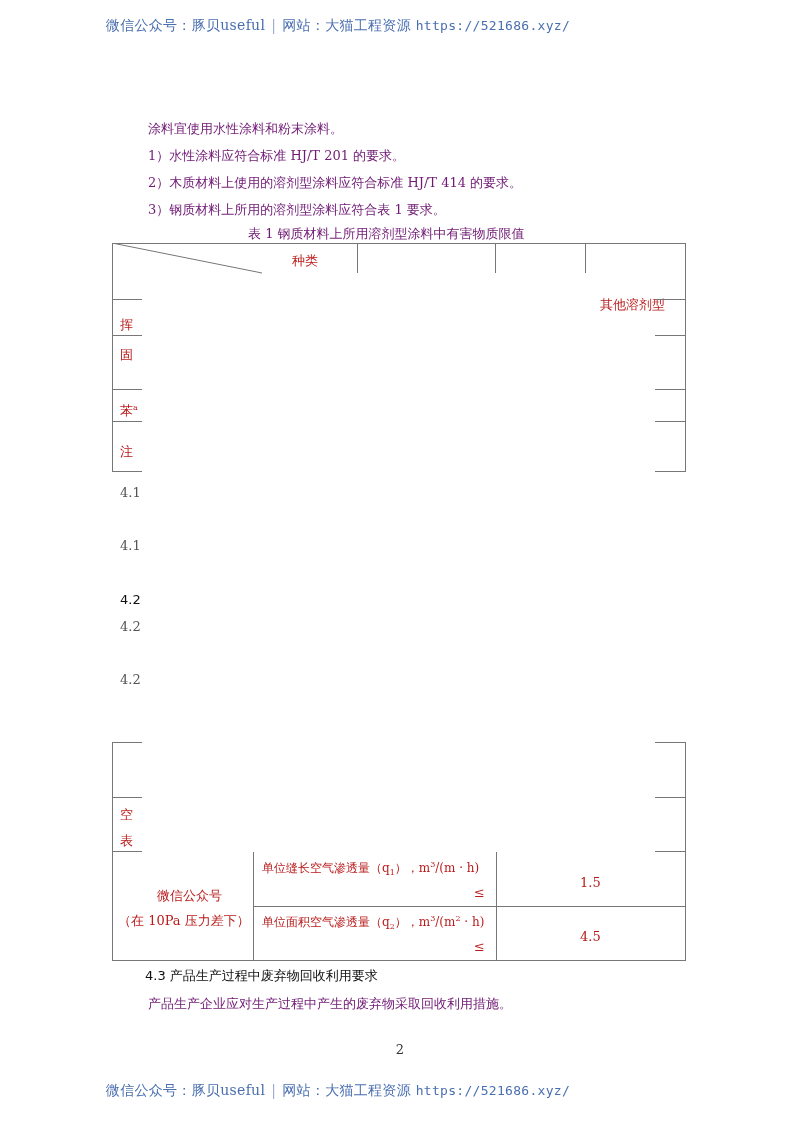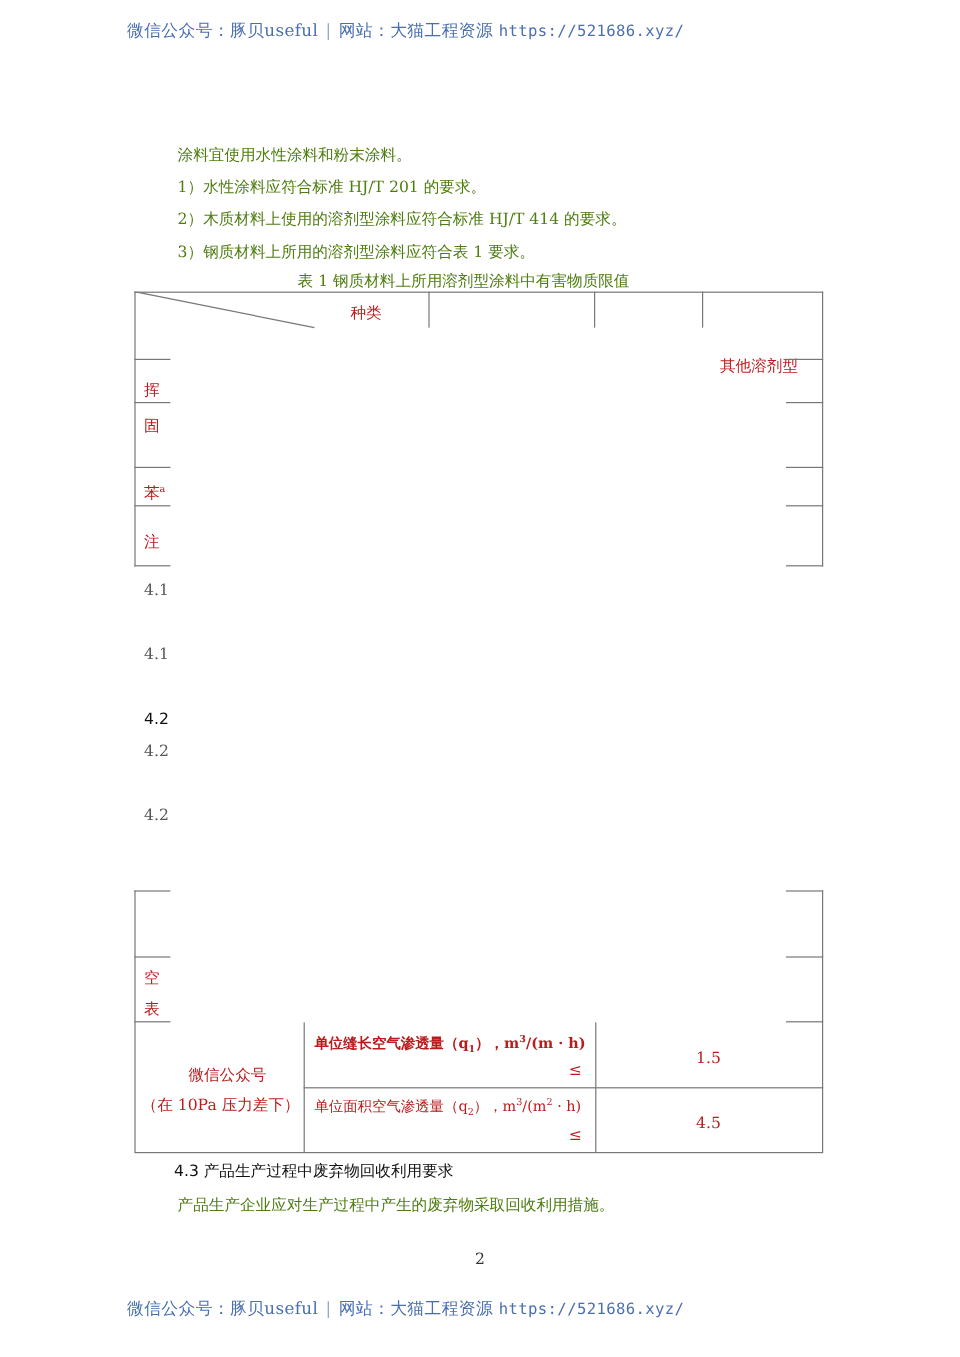--- a/index.html
+++ b/index.html
@@ -3,21 +3,21 @@
   <meta charset="utf-8">
   <style>
     html, body { margin: 0; padding: 0; background: #ffffff; }
     body { width: 800px; height: 1131px; position: relative; overflow: hidden;
            font-family: "DejaVu Serif", "Liberation Serif", serif; color: #222; }
     .abs { position: absolute; }
     .wm { position: absolute; left: 0; width: 676px; text-align: center; font-size: 14px;
           color: #4a6fb0; letter-spacing: 0.3px; white-space: nowrap; }
     .wm .sep { color: #9aa9c9; margin: 0 6px; }
     .wm .mono { font-family: "DejaVu Sans Mono", "Liberation Mono", monospace; font-size: 13px; }
-    .para { position: absolute; font-size: 13px; color: #4d7c0f; white-space: nowrap; }
+    .para { position: absolute; font-size: 13px; color: #701a75; white-space: nowrap; }
     .hd { position: absolute; font-size: 13px; font-family: "DejaVu Sans", "Liberation Sans", sans-serif;
           color: #111; white-space: nowrap; }
     .num { position: absolute; font-size: 13px; color: #555; font-family: "DejaVu Serif", serif; text-align: center; }
     .line { position: absolute; background: #777; }
     .cell-text { position: absolute; font-size: 13px; color: #b91c1c; white-space: nowrap; }
     sup, sub { font-size: 8px; }
   </style>
 </head>
 <body>
 
@@ -84,21 +84,21 @@
   <div class="cell-text" style="left:120px; top:832px;">表</div>
 
   <div class="line" style="left:253px; top:852px; width:1px; height:108px;"></div>
   <div class="line" style="left:496px; top:852px; width:1px; height:108px;"></div>
   <div class="line" style="left:253px; top:906px; width:433px; height:1px;"></div>
   <div class="line" style="left:112px; top:960px; width:574px; height:1px;"></div>
 
   <div class="cell-text" style="left:157px; top:887px;">微信公众号</div>
   <div class="cell-text" style="left:118px; top:912px;">（在 10Pa 压力差下）</div>
 
-  <div class="cell-text" style="left:262px; top:860px; font-size:12px;font-weight:bold;"><span>单位缝长空气渗透量（q</span><sub>1</sub><span>），m</span><sup>3</sup><span>/(m · h)</span></div>
+  <div class="cell-text" style="left:262px; top:860px; font-size:12px;"><span>单位缝长空气渗透量（q</span><sub>1</sub><span>），m</span><sup>3</sup><span>/(m · h)</span></div>
   <div class="cell-text" style="left:474px; top:885px;">≤</div>
   <div class="cell-text" style="left:580px; top:875px;">1.5</div>
 
   <div class="cell-text" style="left:262px; top:914px; font-size:12px;"><span>单位面积空气渗透量（q</span><sub>2</sub><span>），m</span><sup>3</sup><span>/(m</span><sup>2</sup><span> · h)</span></div>
   <div class="cell-text" style="left:474px; top:939px;">≤</div>
   <div class="cell-text" style="left:580px; top:929px;">4.5</div>
 </div>
 
 <div class="hd" style="left:118px; top:967px;margin-left:27px;">4.3 产品生产过程中废弃物回收利用要求</div>
 <div class="para" style="left:148px; top:995px;">产品生产企业应对生产过程中产生的废弃物采取回收利用措施。</div>

